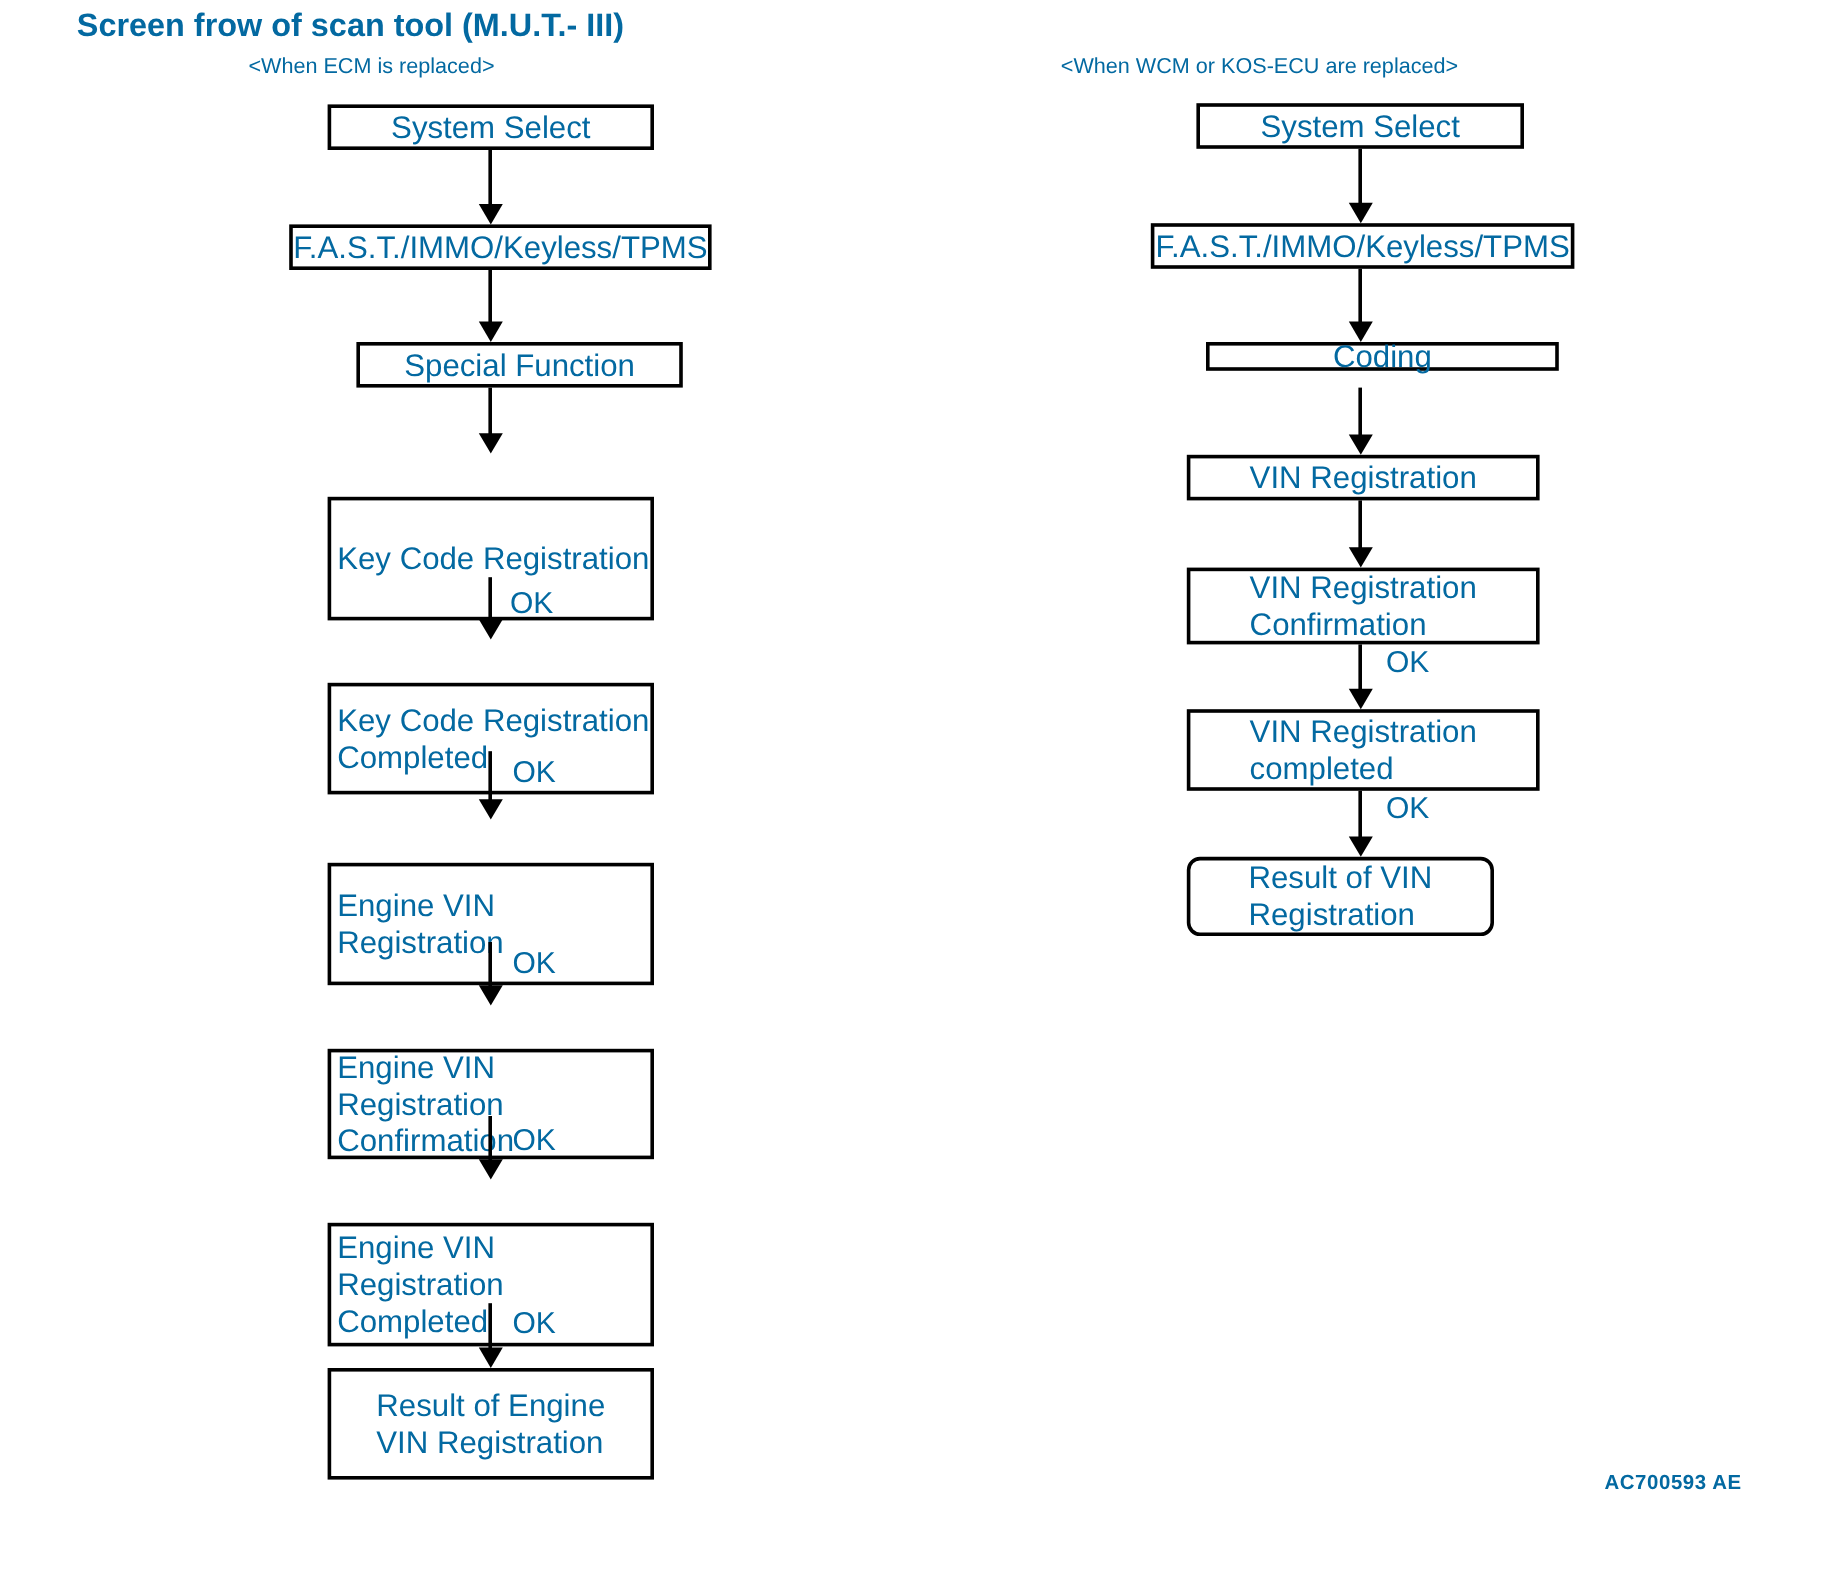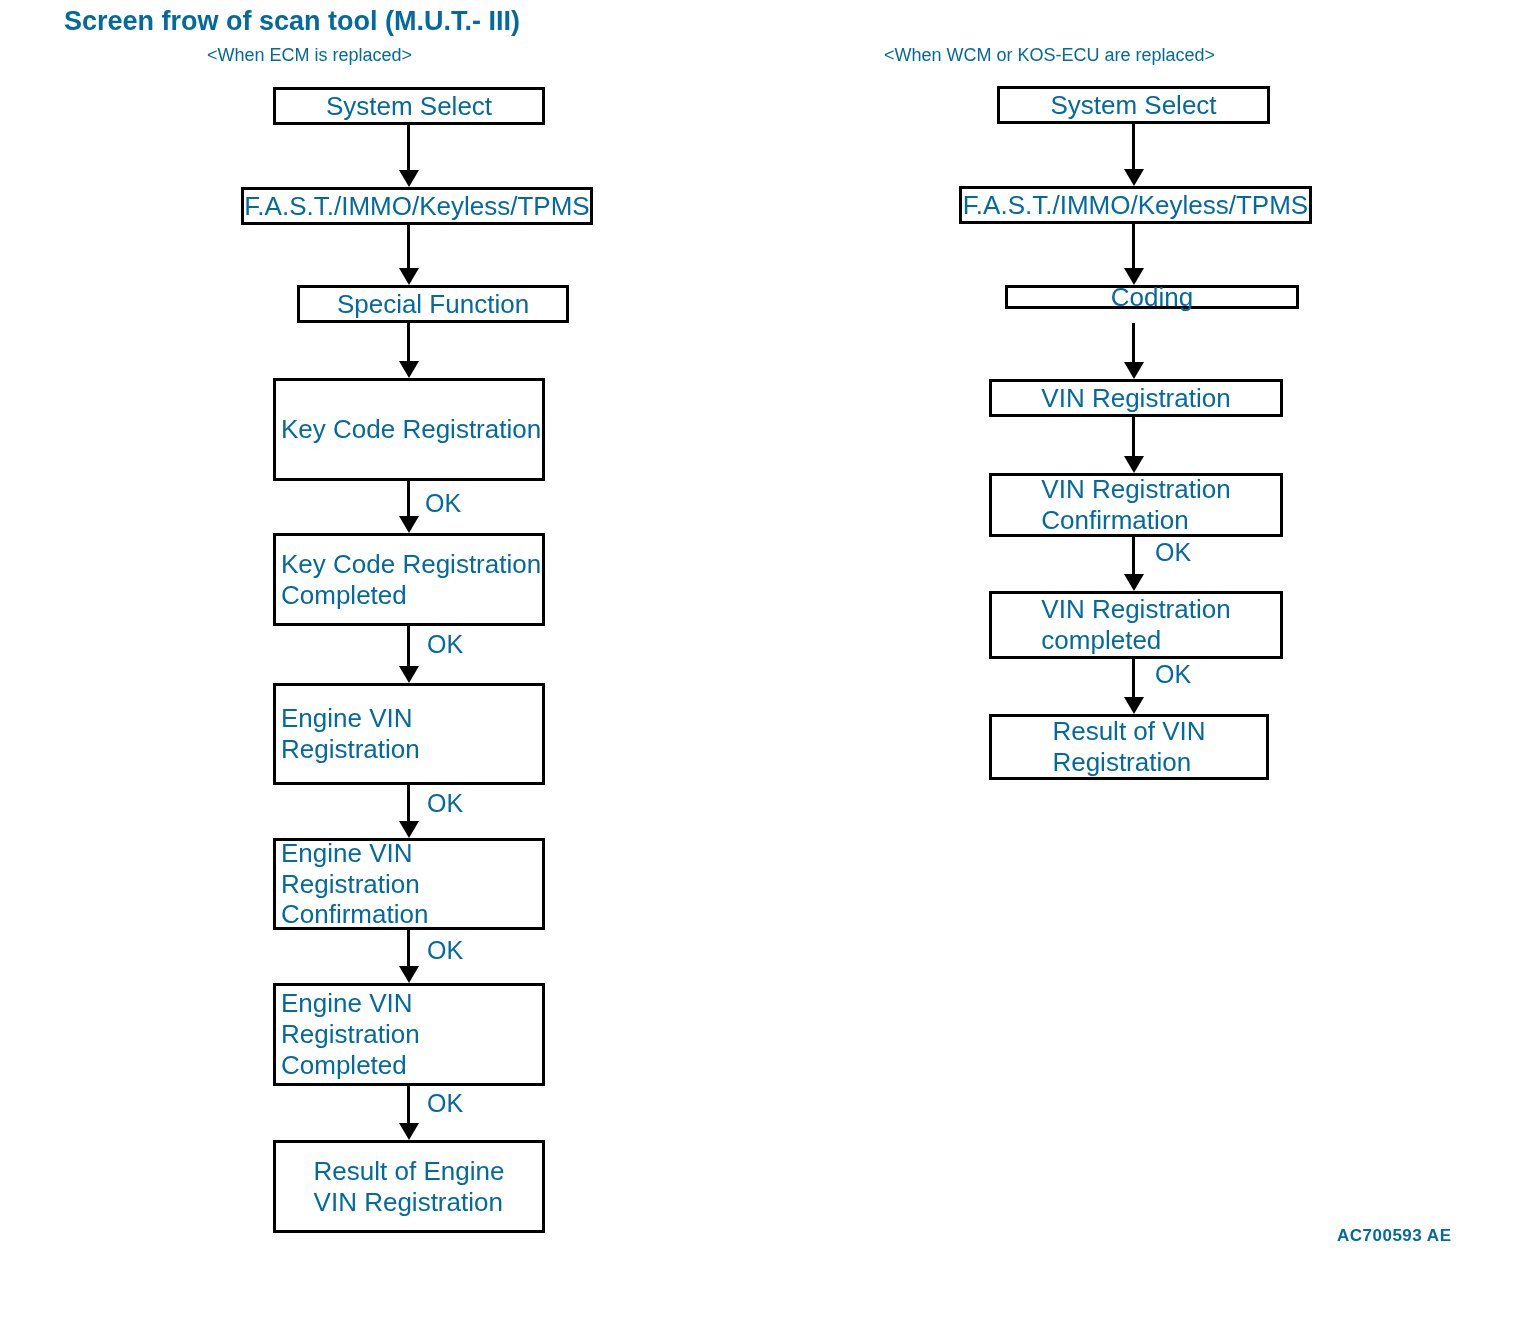--- a/index.html
+++ b/index.html
@@ -39,20 +39,21 @@
     align-items: center;
     justify-content: center;
     font-size: 26px;
     line-height: 1.18;
     white-space: pre-line;
   }
   .box.align-left {
     justify-content: flex-start;
     text-align: left;
     padding-left: 5px;
+    margin-top: 36px;
   }
   .box.center-left {
     justify-content: center;
     text-align: left;
   }
   .arrow {
     position: absolute;
     width: 20px;
   }
   .arrow-shaft {
@@ -153,21 +154,21 @@
   <div class="col-header" style="left:884px;">&lt;When WCM or KOS-ECU are replaced&gt;</div>
 
   <div class="box" style="left:997px; top:86px;  width:273px; height:38px;">System Select</div>
   <div class="box" style="left:959px; top:186px; width:353px; height:38px;">F.A.S.T./IMMO/Keyless/TPMS</div>
   <div class="box" style="left:989px; top:285px; width:294px; height:24px;margin-left:16px;">Coding</div>
   <div class="box" style="left:989px; top:379px; width:294px; height:38px;">VIN Registration</div>
   <div class="box center-left" style="left:989px; top:473px; width:294px; height:64px;">VIN Registration
 Confirmation</div>
   <div class="box center-left" style="left:989px; top:591px; width:294px; height:68px;">VIN Registration
 completed</div>
-  <div class="box center-left" style="left:989px; top:714px; width:280px; height:66px;">Result of VIN
+  <div class="box center-left" style="left:989px; top:714px; width:256px; height:66px;border-radius:11px;">Result of VIN
 Registration</div>
 
   <div class="arrow" style="left:1124px; top:124px; height:62px;">
       <div class="arrow-shaft"></div>
       <div class="arrow-head"></div>
     </div>
   <div class="arrow" style="left:1124px; top:224px; height:61px;">
       <div class="arrow-shaft"></div>
       <div class="arrow-head"></div>
     </div>

